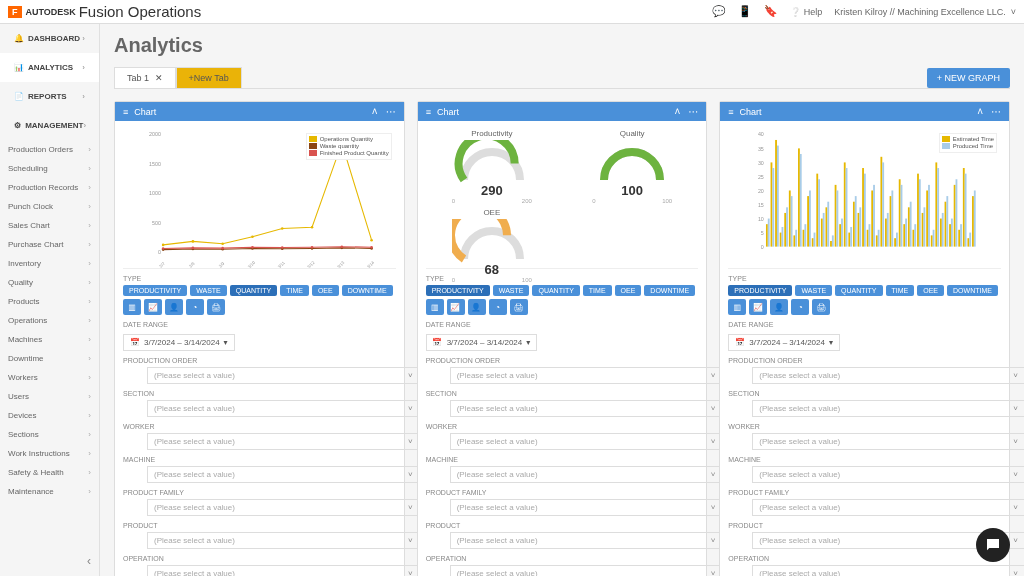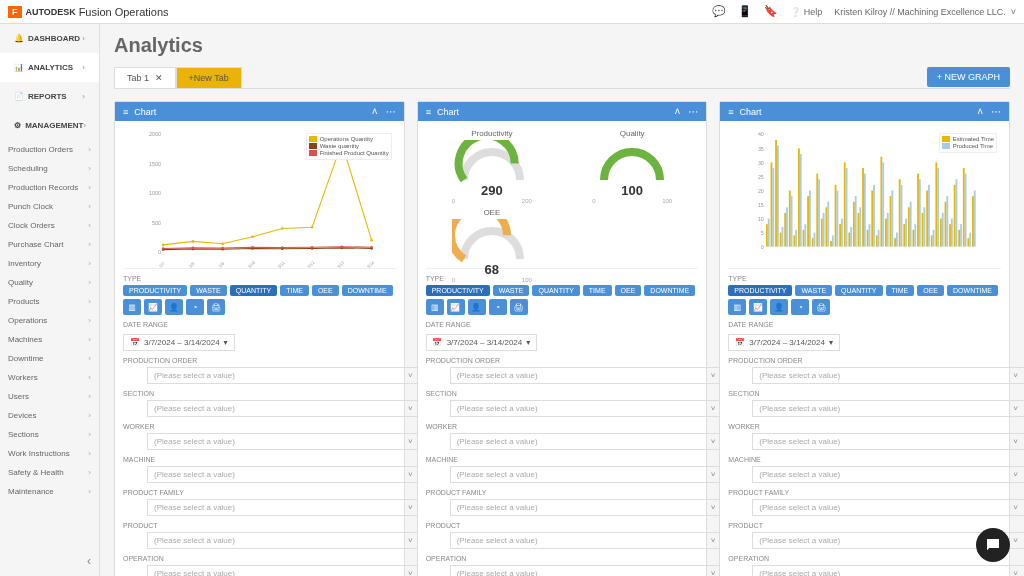--- a/index.html
+++ b/index.html
@@ -2,38 +2,38 @@
 <html><head>
   <meta charset="utf-8">
   <style>
     * { margin: 0; padding: 0; box-sizing: border-box; }
     body { font-family: Arial, sans-serif; font-size: 10px; background: #f5f5f5; color: #555; }
     
     
     .topbar { height: 24px; background: #fff; border-bottom: 1px solid #ddd; display: flex; align-items: center; padding: 0 8px; }
     .logo-badge { background: #ff6600; color: #fff; font-weight: bold; padding: 1px 4px; font-size: 9px; margin-right: 4px; }
     .brand { font-size: 9px; font-weight: bold; color: #333; }
-    .brand-sub { font-size: 11px; color: #333; font-weight: normal; }
+    .brand-sub { font-size: 15px; color: #333; font-weight: normal; }
     .topbar-right { margin-left: auto; display: flex; align-items: center; gap: 12px; font-size: 9px; color: #666; }
     .topbar-icon { width: 14px; height: 14px; display: inline-flex; align-items: center; justify-content: center; font-size: 11px; cursor: pointer; }
     
     
     .layout { display: flex; height: calc(100vh - 24px); }
     .sidebar { width: 100px; background: #f5f5f5; border-right: 1px solid #e0e0e0; overflow-y: auto; position: relative; }
     .sidebar-item { display: flex; align-items: center; justify-content: space-between; padding: 5px 8px; font-size: 8px; color: #666; cursor: pointer; }
     .sidebar-item.main { font-weight: bold; color: #444; }
     .sidebar-item.active { background: #fff; }
     .sidebar-item .label { display: flex; align-items: center; gap: 4px; }
     .sidebar-item .chev { font-size: 8px; color: #aaa; }
     .sidebar-collapse { position: absolute; bottom: 8px; right: 8px; font-size: 12px; color: #888; cursor: pointer; }
     
     .main { flex: 1; padding: 10px 14px; overflow-y: auto; }
     .page-title { font-size: 20px; color: #666; margin-bottom: 10px; }
     
-    .tabs-row { display: flex; align-items: flex-start; border-bottom: 1px solid #ddd; margin-bottom: 12px; }
+    .tabs-row { display: flex; align-items: flex-end; border-bottom: 1px solid #ddd; margin-bottom: 12px; }
     .tab { padding: 5px 12px; font-size: 9px; background: #fff; border: 1px solid #ddd; border-bottom: none; cursor: pointer; display: flex; align-items: center; gap: 6px; }
     .tab.inactive { background: #eab308; }
     .tab .close { font-size: 9px; cursor: pointer; }
     .new-graph-btn { margin-left: auto; background: #4a90d9; color: #fff; padding: 5px 10px; font-size: 9px; border: none; cursor: pointer; border-radius: 2px; }
     
     .cards-row { display: flex; gap: 12px; }
     
     .card { flex: 1; background: #fff; border: 1px solid #ddd; border-radius: 2px; }
     .card-header { background: #4a90d9; color: #fff; padding: 4px 8px; display: flex; align-items: center; font-size: 9px; }
     .card-header .drag { margin-right: 6px; cursor: move; }
@@ -122,21 +122,21 @@
         </div>
         <div class="sidebar-item">
           <span class="label">Production Records</span>
           <span class="chev">›</span>
         </div>
         <div class="sidebar-item">
           <span class="label">Punch Clock</span>
           <span class="chev">›</span>
         </div>
         <div class="sidebar-item">
-          <span class="label">Clock Orders</span>
+          <span class="label">Sales Chart</span>
           <span class="chev">›</span>
         </div>
         <div class="sidebar-item">
           <span class="label">Purchase Chart</span>
           <span class="chev">›</span>
         </div>
         <div class="sidebar-item">
           <span class="label">Inventory</span>
           <span class="chev">›</span>
         </div>

